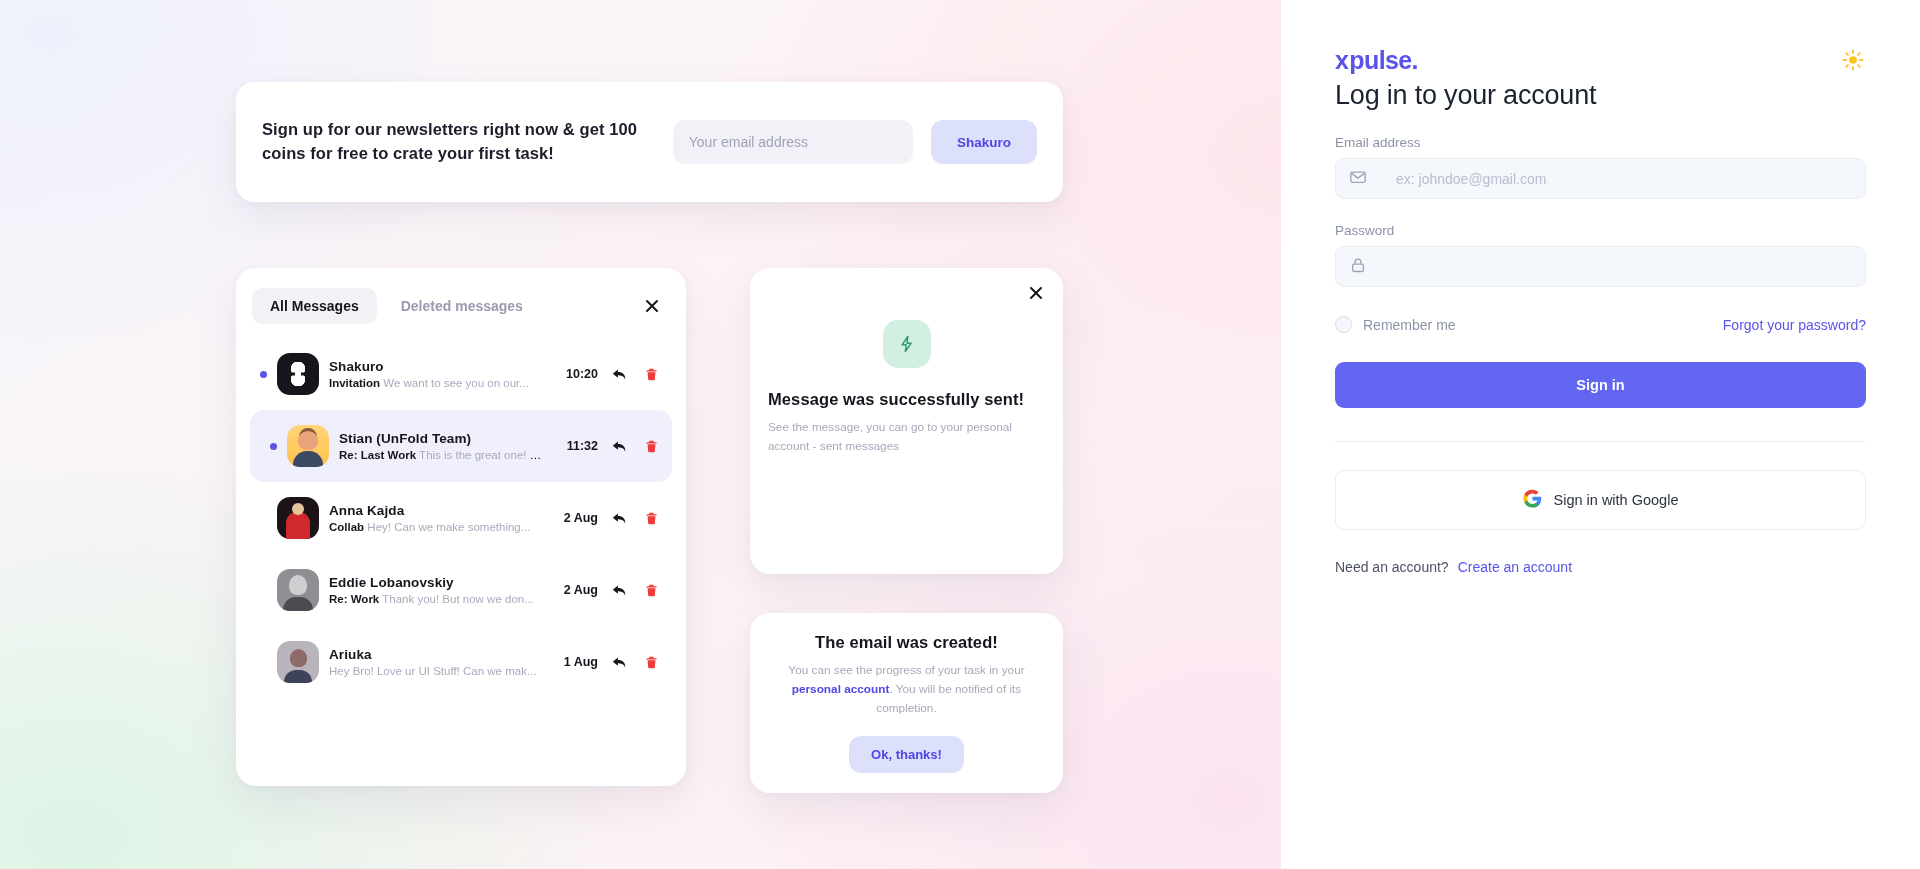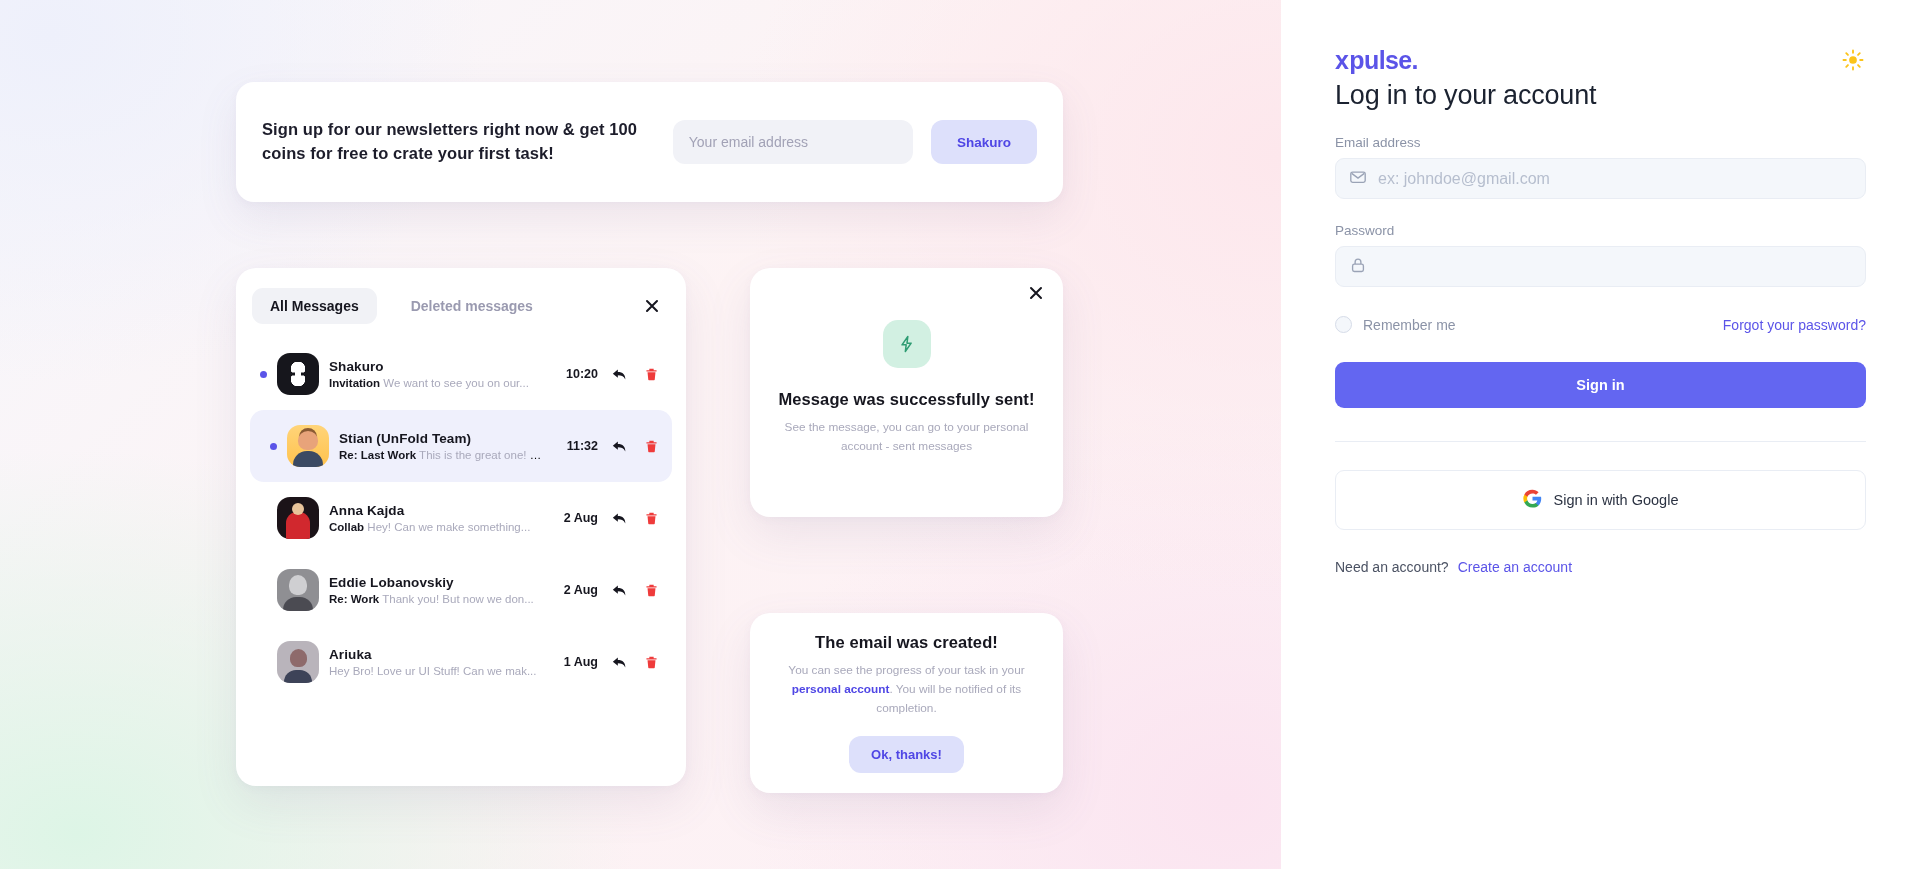--- a/index.html
+++ b/index.html
@@ -45,21 +45,21 @@
     cursor: pointer; font-family: "Liberation Sans", sans-serif;
   }
 
   
   .messages-card {
     position: absolute; left: 236px; top: 268px; width: 450px; height: 518px;
     background: #ffffff; border-radius: 20px;
     box-shadow: 0 18px 46px rgba(110,100,150,.11), 0 2px 8px rgba(110,100,150,.05);
     padding: 16px 14px;
   }
-  .msg-tabs { display: flex; align-items: flex-end; gap: 16px; padding: 4px 2px 8px 2px; position: relative; }
+  .msg-tabs { display: flex; align-items: flex-end; gap: 6px; padding: 4px 2px 8px 2px; position: relative; }
   .msg-tab {
     font-size: 14px; font-weight: 700; color: #9a9ab0; padding: 10px 18px;
     border-radius: 11px; cursor: pointer; white-space: nowrap;
   }
   .msg-tab.active { background: #f1f2f6; color: #16161f; }
   .msg-close {
     position: absolute; right: 10px; top: 12px; width: 20px; height: 20px;
     cursor: pointer; color: #16161f;
   }
   .msg-list { margin-top: 6px; }
@@ -122,24 +122,24 @@
   .msg-body { flex: 1 1 auto; min-width: 0; }
   .msg-name { font-size: 13.5px; font-weight: 700; color: #16161f; letter-spacing: .1px; }
   .msg-sub { font-size: 11.5px; margin-top: 3px; white-space: nowrap; overflow: hidden; text-overflow: ellipsis; }
   .msg-sub b { color: #16161f; font-weight: 700; }
   .msg-sub span { color: #a9a9bb; font-weight: 400; }
   .msg-time { font-size: 12.5px; font-weight: 700; color: #16161f; width: 44px; text-align: right; flex: 0 0 44px; }
   .msg-act { width: 22px; flex: 0 0 22px; display: flex; justify-content: center; cursor: pointer; }
 
   
   .toast-sent {
-    position: absolute; left: 750px; top: 268px; width: 313px; height: 249px;
+    position: absolute; left: 750px; top: 268px; width: 313px; height: 306px;
     background: #ffffff; border-radius: 20px;
     box-shadow: 0 18px 46px rgba(110,100,150,.11), 0 2px 8px rgba(110,100,150,.05);
-    padding: 18px; text-align: center;
+    padding: 18px; text-align: left;
   }
   .toast-created {
     position: absolute; left: 750px; top: 613px; width: 313px; height: 180px;
     background: #ffffff; border-radius: 20px;
     box-shadow: 0 18px 46px rgba(110,100,150,.11), 0 2px 8px rgba(110,100,150,.05);
     padding: 20px 18px; text-align: center;
   }
   .toast-close { position: absolute; right: 18px; top: 16px; width: 18px; height: 18px; cursor: pointer; color: #16161f; }
   .bolt-badge {
     width: 48px; height: 48px; border-radius: 15px; background: #d2f0e2;
@@ -163,21 +163,21 @@
   .login-head { display: flex; align-items: center; justify-content: space-between; height: 40px; }
   .logo { font-size: 25px; font-weight: 800; color: #5b54e8; letter-spacing: -.6px; display: flex; align-items: baseline; }
   .logo .x { margin-right: 1px; }
   .sun-btn { width: 26px; height: 26px; cursor: pointer; display: flex; align-items: center; justify-content: center; }
   .login-title { font-size: 27px; font-weight: 400; color: #1b2230; letter-spacing: -.2px; }
   .field-label { font-size: 13.5px; color: #8b93a7; margin-top: 24px; margin-bottom: 8px; }
   .input-wrap { position: relative; height: 41px; }
   .input-icon { position: absolute; left: 14px; top: 50%; transform: translateY(-50%); color: #9aa3b6; pointer-events: none; }
   .field-input {
     width: 100%; height: 41px; border-radius: 9px; border: 1px solid #e9edf4;
-    background: #f4f7fb; padding: 0 14px 0 42px; font-size: 16px; color: #2b3242;
+    background: #f4f7fb; padding: 0 14px 0 60px; font-size: 14px; color: #2b3242;
     font-family: "Liberation Sans", sans-serif; outline: none;
   }
   .field-input::placeholder { color: #b6bece; }
   .row-between { display: flex; align-items: center; justify-content: space-between; margin-top: 29px; }
   .remember { display: flex; align-items: center; gap: 11px; cursor: pointer; }
   .radio { width: 17px; height: 17px; border-radius: 50%; border: 1.5px solid #d6dce8; background: #f4f7fb; }
   .remember-label { font-size: 14px; color: #8b93a7; }
   .forgot { font-size: 14px; color: #5b54e8; cursor: pointer; }
   .signin-btn {
     width: 100%; height: 46px; margin-top: 29px; border: none; border-radius: 9px;

